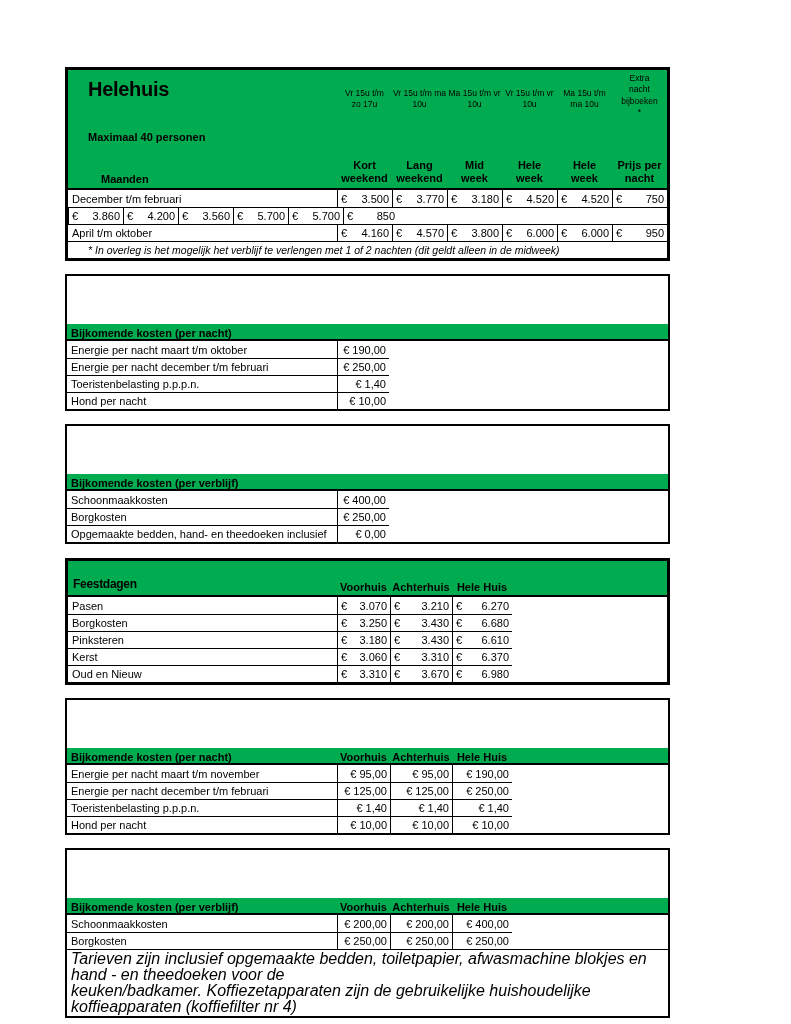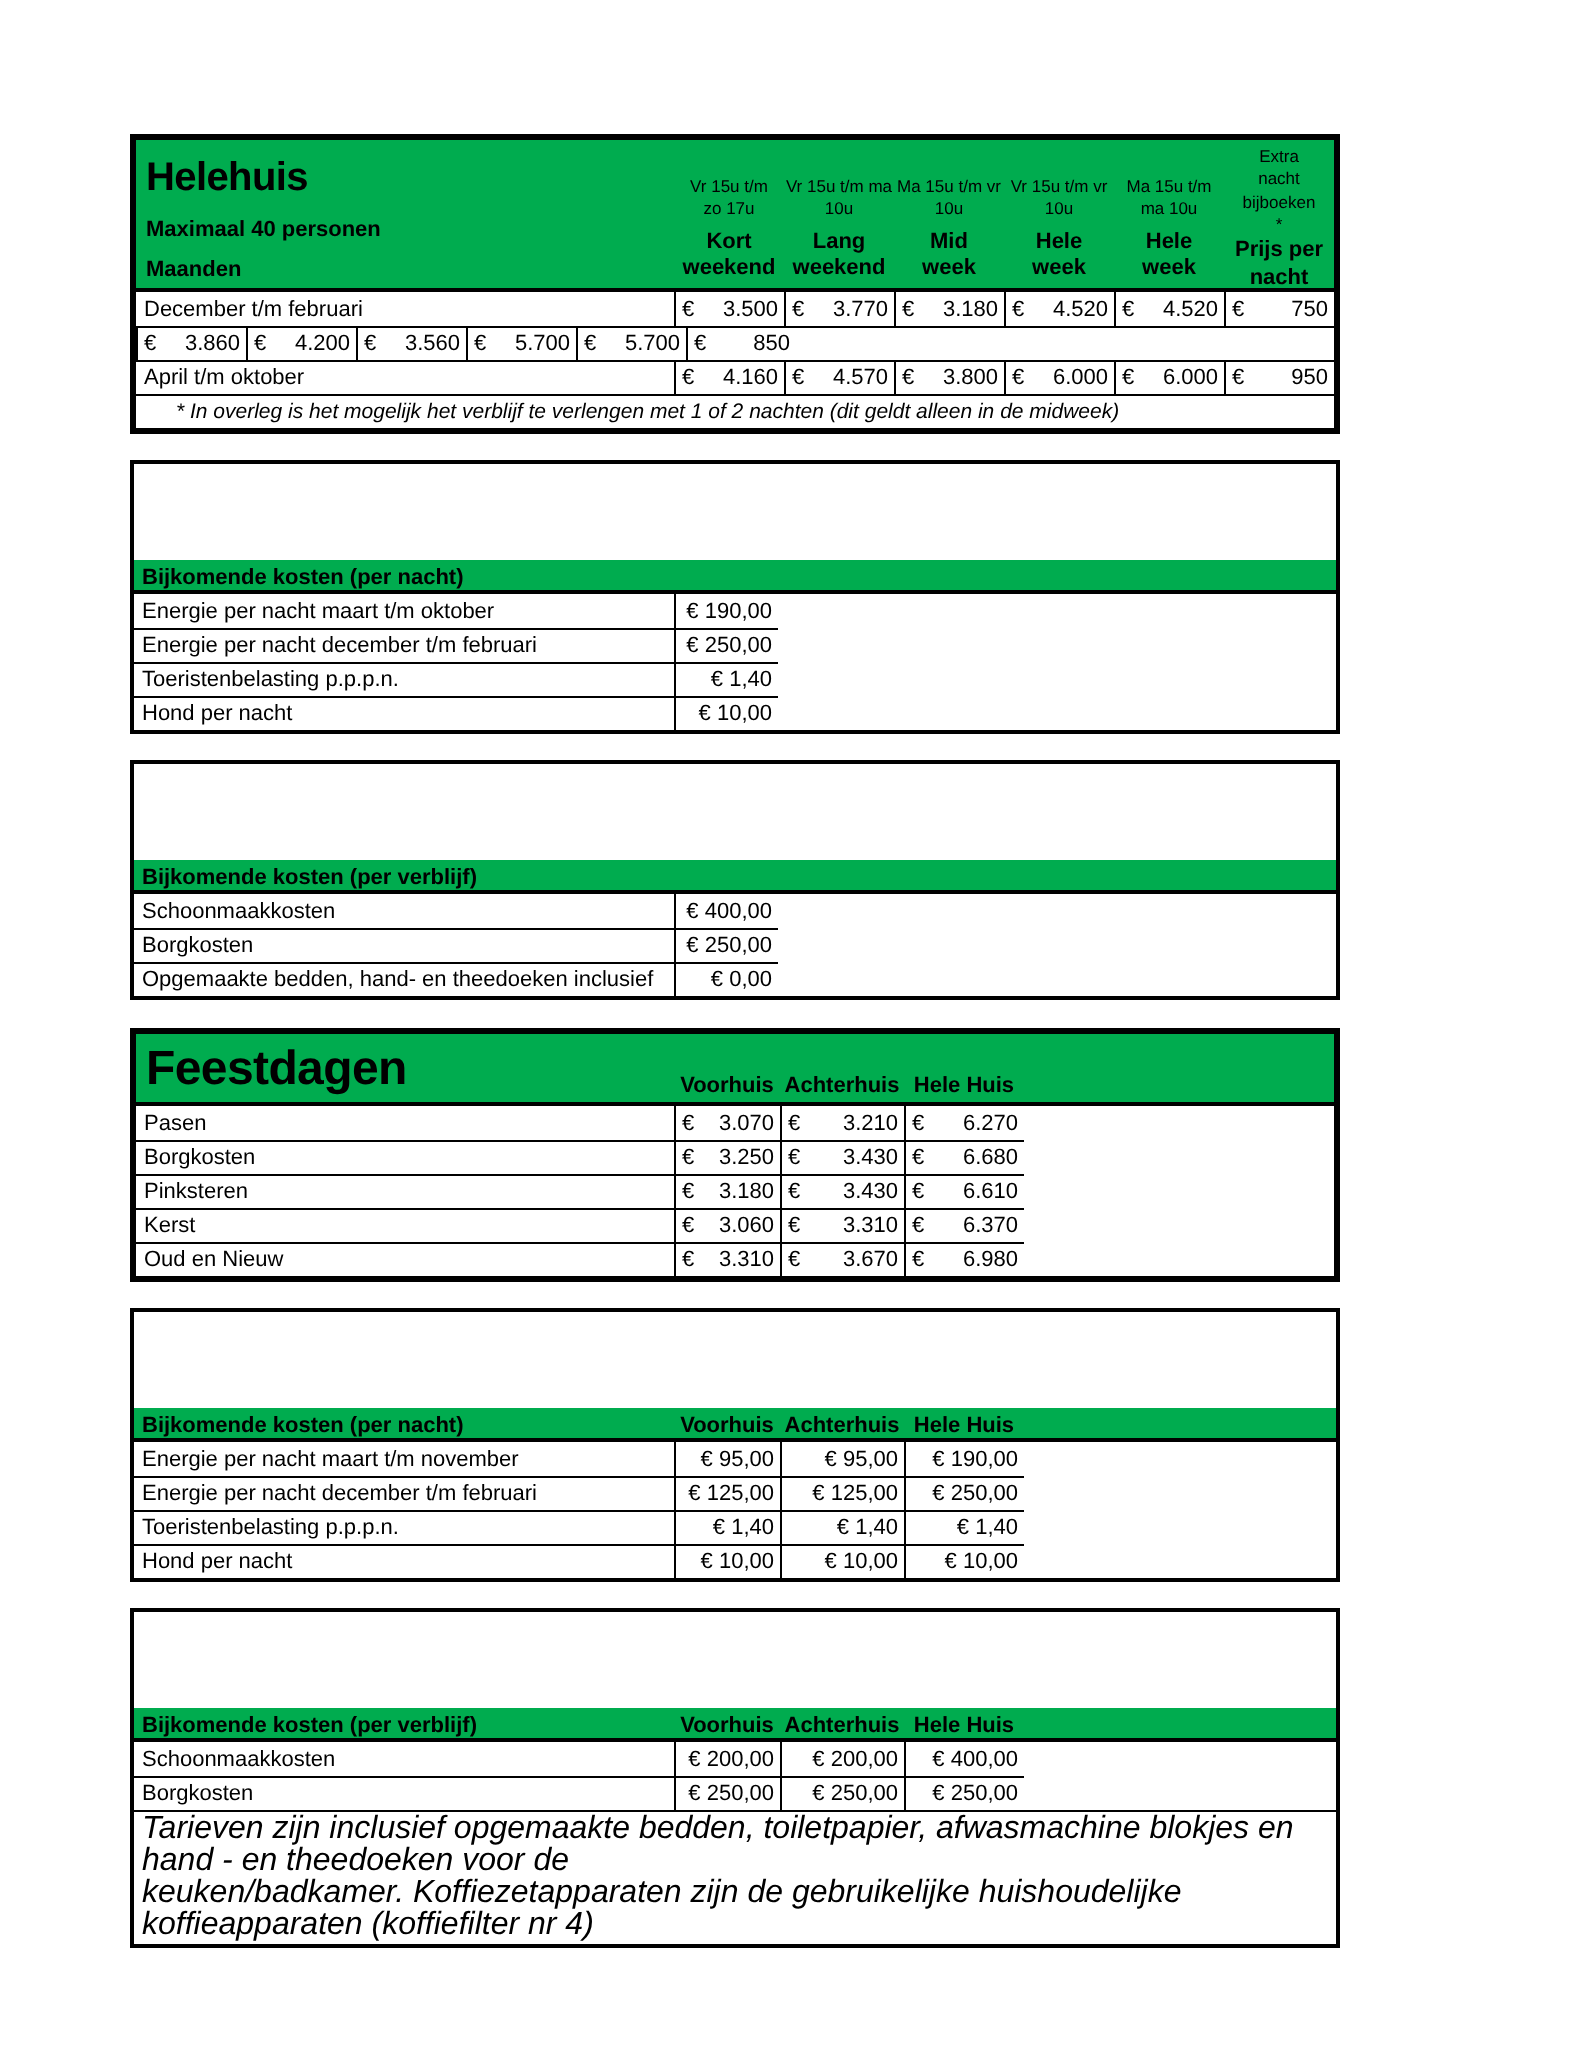--- a/index.html
+++ b/index.html
@@ -13,25 +13,25 @@
   .content { position: absolute; left: 65px; top: 67px; width: 605px; }
 
   .tbl { border: 2px solid #000; background: #fff; }
   .tbl.thick { border-width: 3px; }
   .mb13 { margin-bottom: 13px; }
   .mb14 { margin-bottom: 14px; }
 
   .green { background: #00AC4F; }
 
   
-  .hh-header { height: 76px; display: flex; border-bottom: 2px solid #000; }
+  .hh-header { height: 120px; display: flex; border-bottom: 2px solid #000; padding-left: 15px; }
   .hh-left { flex: 1; display: flex; flex-direction: column; justify-content: space-between; padding: 8px 4px 2px 5px; }
   .hh-title { font-size: 20px; font-weight: bold; letter-spacing: -0.3px; }
   .hh-sub { font-size: 11px; font-weight: 600; }
-  .hh-maanden { font-size: 11px; font-weight: bold; padding-bottom: 1px; }
+  .hh-maanden { font-size: 11px; font-weight: bold; padding-bottom: 1px; margin-left: 13px; }
   .hh-cols { display: contents; }
   .hh-col { width: 55px; display: flex; flex-direction: column; justify-content: space-between; text-align: center; padding: 3px 0 1px 0; }
   .hh-time { font-size: 8.5px; line-height: 1.35; white-space: pre-line; margin-top: 15px; }
   .hh-col.top .hh-time { margin-top: 0; }
   .hh-main { font-weight: bold; font-size: 11px; line-height: 1.25; white-space: pre-line; padding-bottom: 1px; }
 
   
   .row { display: flex; align-items: stretch; height: 17px; font-size: 11px; }
   .row + .row { border-top: 1px solid #000; }
   .row .label { flex: 1; display: flex; align-items: center; padding-left: 4px; white-space: nowrap; overflow: hidden; }
@@ -54,21 +54,21 @@
   .bar .spacer { flex: 1; }
   .body { display: flex; align-items: stretch; flex-direction: column; }
   .rows-left { width: 322px; }
   .rows-left .row .label { flex: none; width: 270px; }
   .rows-left3 { width: 445px; }
   .rows-left3 .row .label { flex: none; width: 270px; }
   .empty-box { flex: 1; border-left: 1px solid #000; }
 
   
   .fd-header { height: 36px; display: flex; align-items: stretch; border-bottom: 2px solid #000; }
-  .fd-title { width: 269px; font-size: 24px; font-weight: bold; letter-spacing: -0.3px; padding: 4px 0 0 5px; }
+  .fd-title { width: 269px; font-size: 12px; font-weight: bold; letter-spacing: -0.3px; padding: 16px 0 0 5px; }
   .fd-colhead { display: flex; align-items: flex-end; justify-content: center; font-weight: bold; font-size: 11px; padding-bottom: 2px; }
   .fd-spacer { flex: 1; }
   .fd-left { width: 444px; }
   .fd-left .row .label { flex: none; width: 269px; }
 </style>
 </head>
 <body>
 
 <div class="page">
   <div class="content">

